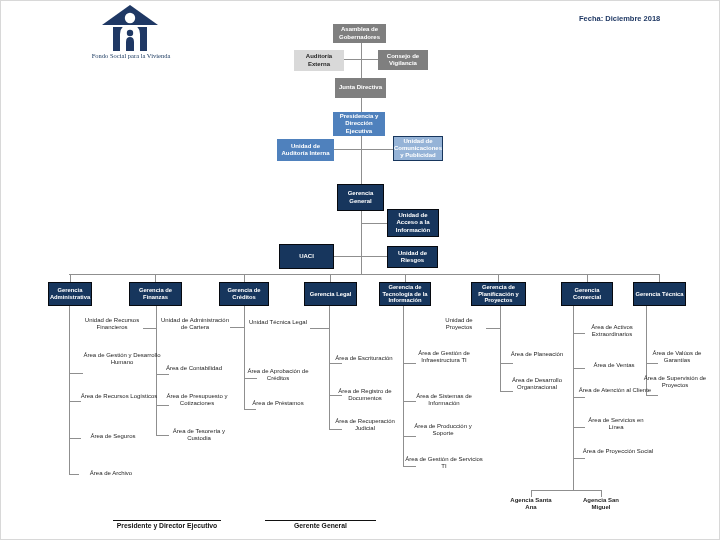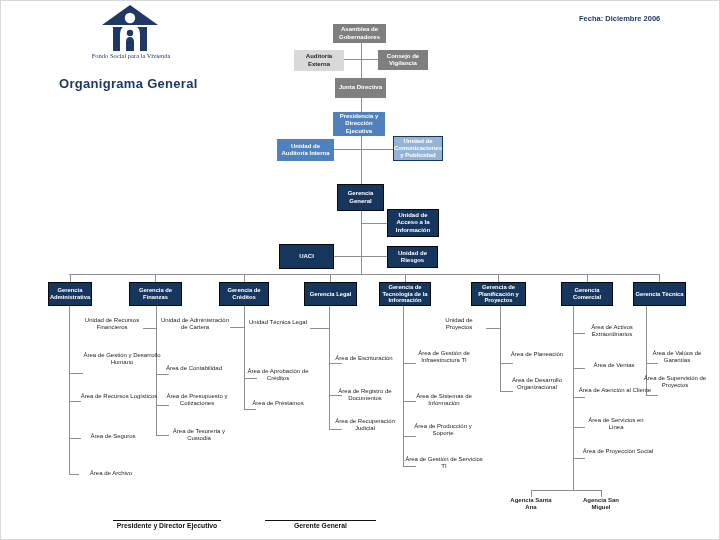--- a/index.html
+++ b/index.html
@@ -31,22 +31,21 @@
 
   <svg style="position:absolute;left:99px;top:3px;" width="60" height="48" viewBox="0 0 60 48">
     <polygon points="30,1 58,21 2,21" fill="#1F3864"></polygon>
     <rect x="13" y="23" width="34" height="24" fill="#1F3864"></rect>
     <circle cx="30" cy="14" r="5.2" fill="#ffffff"></circle>
     <path d="M20 47 L20 30 Q20 21 30 21 Q40 21 40 30 L40 47 Z" fill="#ffffff"></path>
     <circle cx="30" cy="29" r="3.2" fill="#1F3864"></circle>
     <path d="M26 47 L26 38 Q26 33 30 33 Q34 33 34 38 L34 47 Z" fill="#1F3864"></path>
   </svg>
   <div class="logocap">Fondo Social para la Vivienda</div>
-  <div class="fecha">Fecha:  Diciembre 2006</div>
-  <div class="title">Organigrama General</div>
+  <div class="fecha">Fecha:  Diciembre 2018</div>
 
   <div class="lv" style="left:360px;top:42px;height:35px;"></div>
   <div class="lh" style="left:343px;top:58px;width:34px;"></div>
   <div class="lv" style="left:360px;top:97px;height:14px;"></div>
   <div class="lv" style="left:360px;top:135px;height:48px;"></div>
   <div class="lh" style="left:333px;top:148px;width:59px;"></div>
   <div class="lv" style="left:360px;top:210px;height:63px;"></div>
   <div class="lh" style="left:360px;top:222px;width:26px;"></div>
   <div class="lh" style="left:333px;top:255px;width:53px;"></div>
   <div class="lh" style="left:68px;top:273px;width:591px;"></div>

